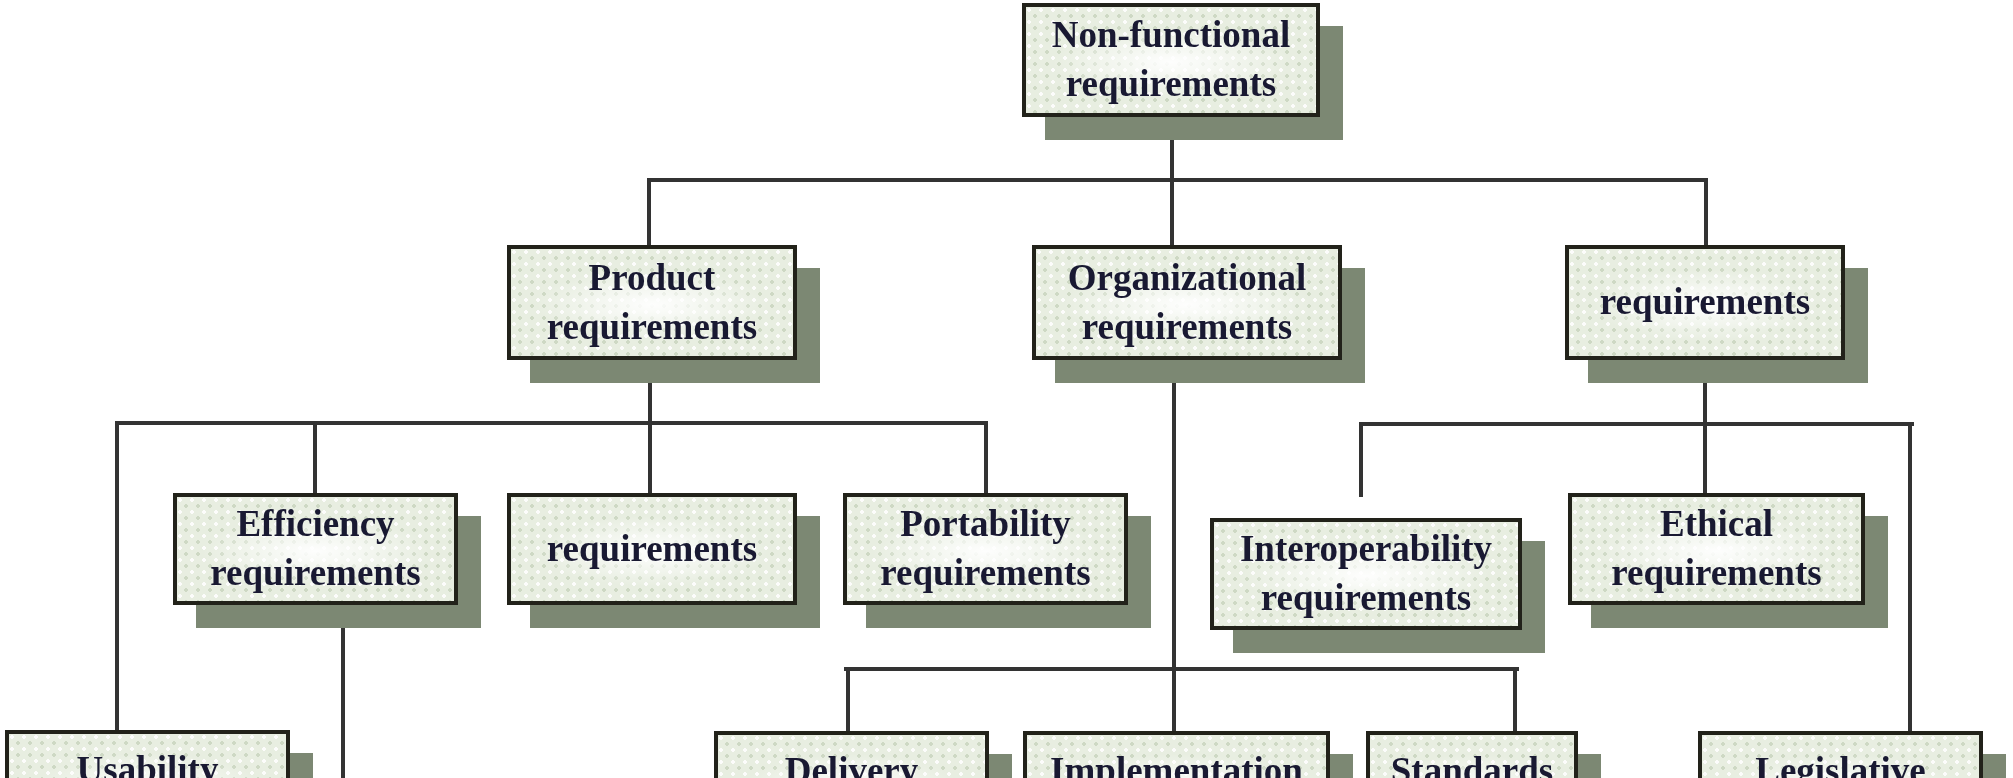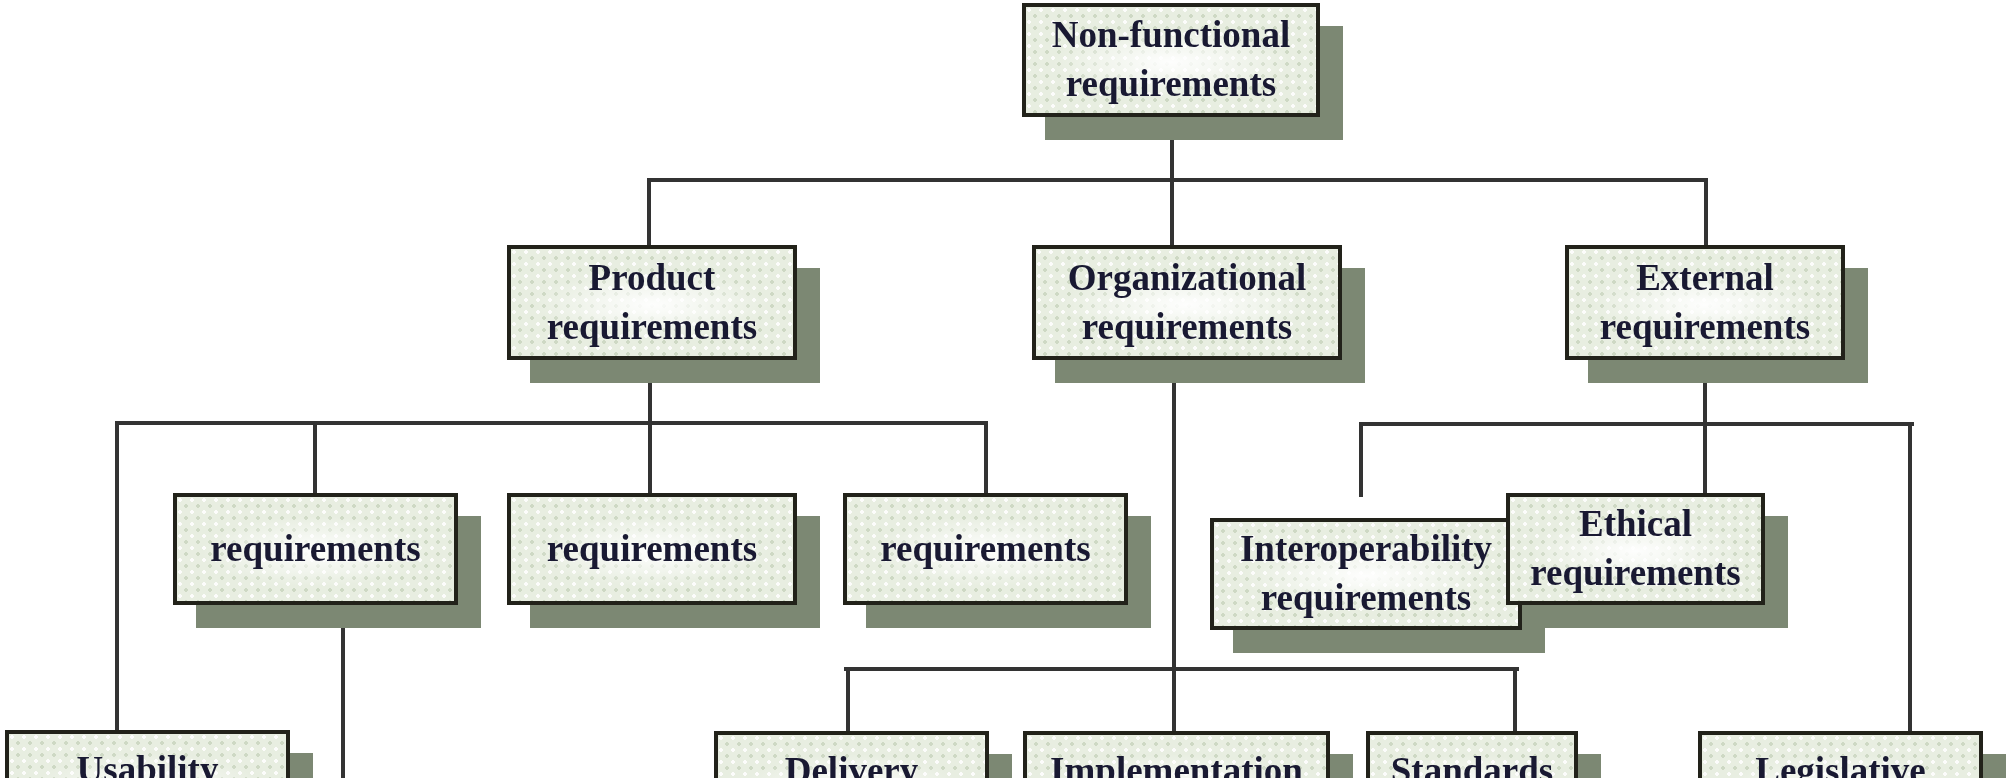--- a/index.html
+++ b/index.html
@@ -80,42 +80,43 @@
     <span class="l">Product</span>
     <span class="l">requirements</span>
   </div>
 
   <div class="node" style="left:1032px;top:245px;width:310px;height:115px">
     <span class="l">Organizational</span>
     <span class="l">requirements</span>
   </div>
 
   <div class="node" style="left:1565px;top:245px;width:280px;height:115px">
-    <span class="l">External</span>
     <span class="l">requirements</span>
   </div>
 
   <div class="node" style="left:173px;top:493px;width:285px;height:112px">
+    <span class="l">Efficiency</span>
     <span class="l">requirements</span>
   </div>
 
   <div class="node" style="left:507px;top:493px;width:290px;height:112px">
     <span class="l">requirements</span>
   </div>
 
   <div class="node" style="left:843px;top:493px;width:285px;height:112px">
+    <span class="l">Portability</span>
     <span class="l">requirements</span>
   </div>
 
   <div class="node" style="left:1210px;top:518px;width:312px;height:112px">
     <span class="l">Interoperability</span>
     <span class="l">requirements</span>
   </div>
 
-  <div class="node" style="left:1506px;top:493px;width:259px;height:112px">
+  <div class="node" style="left:1568px;top:493px;width:297px;height:112px">
     <span class="l">Ethical</span>
     <span class="l">requirements</span>
   </div>
 
   <div class="node cut" style="left:5px;top:730px;width:285px;height:112px">
     <span class="l">Usability</span>
   </div>
 
   <div class="node cut" style="left:714px;top:731px;width:275px;height:112px">
     <span class="l">Delivery</span>

